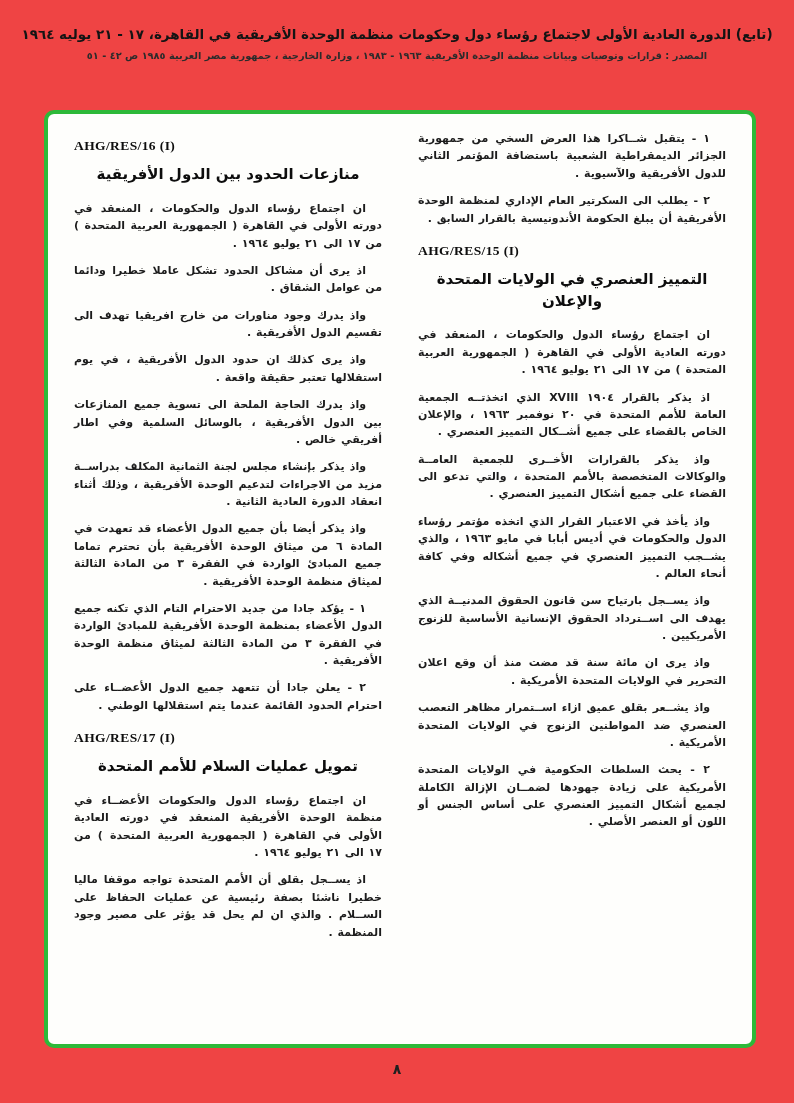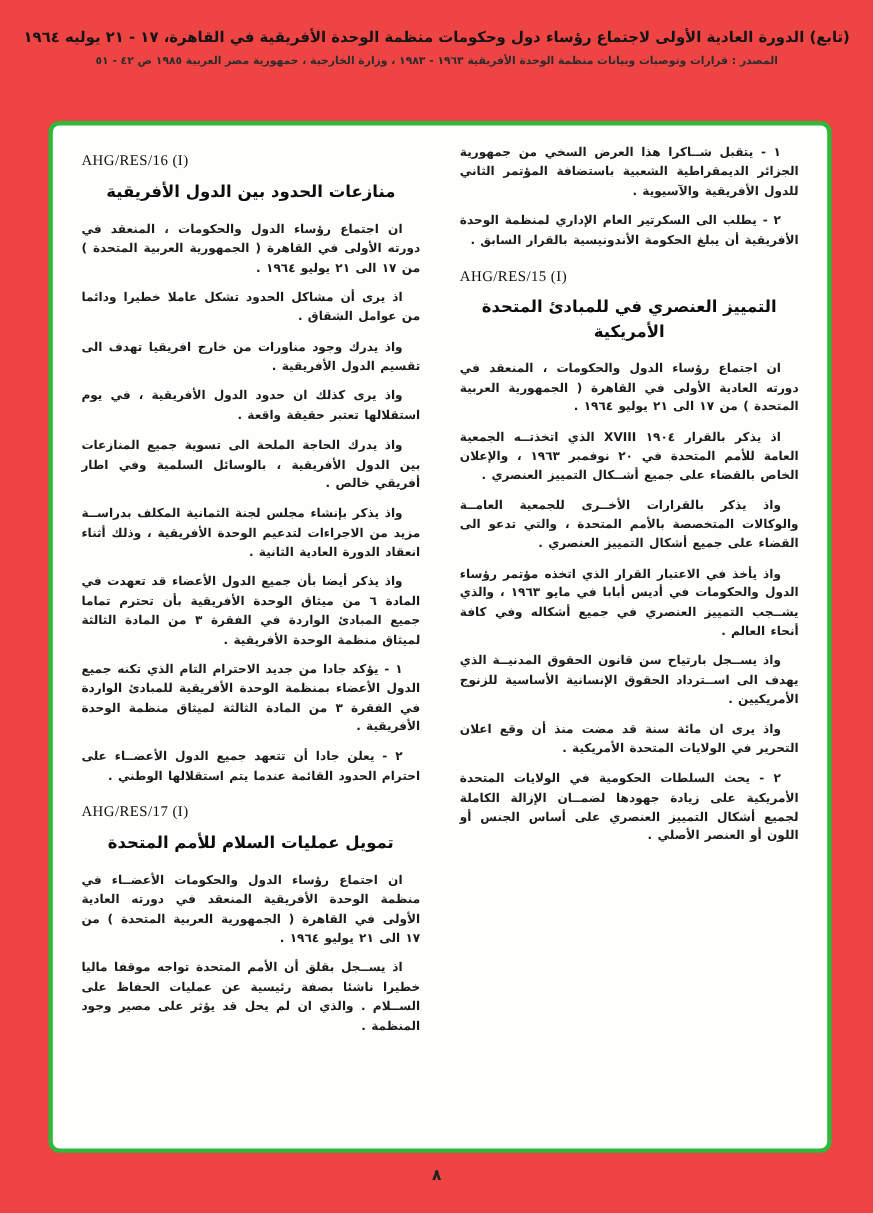--- a/index.html
+++ b/index.html
@@ -34,21 +34,21 @@
     padding:16px 26px 8px 26px;
     overflow:hidden;
   }
   .columns {
     display:flex; direction:rtl; gap:36px; height:100%;
   }
   .col { flex:1; direction:rtl; min-width:0; }
   .res-code {
     direction:ltr; text-align:left;
     font-family:"Liberation Serif", serif;
-    font-weight:normal; font-size:13.5px; color:#0e0e0e;
+    font-weight:bold; font-size:13.5px; color:#0e0e0e;
     letter-spacing:0.4px;
     margin:16px 0 10px 0;
   }
   .col .res-code.first { margin-top:8px; }
   .res-heading {
     text-align:center; font-size:15px; font-weight:bold;
     color:#0d0d0d; margin:8px 6px 14px 6px; line-height:1.45;
   }
   .para {
     font-size:11px; line-height:1.58;
@@ -72,27 +72,28 @@
     <div class="line2">المصدر : قرارات وتوصيات وبيانات منظمة الوحدة الأفريقية ١٩٦٣ - ١٩٨٣ ، وزارة الخارجية ، جمهورية مصر العربية ١٩٨٥ ص ٤٢ - ٥١</div>
   </div>
 
   <div class="frame">
     <div class="columns">
 
       <div class="col">
         <p class="para">١ - يتقبل شــاكرا هذا العرض السخي من جمهورية الجزائر الديمقراطية الشعبية باستضافة المؤتمر الثاني للدول الأفريقية والآسيوية .</p>
         <p class="para">٢ - يطلب الى السكرتير العام الإداري لمنظمة الوحدة الأفريقية أن يبلغ الحكومة الأندونيسية بالقرار السابق .</p>
         <div class="res-code">AHG/RES/15 (I)</div>
-        <div class="res-heading">التمييز العنصري في للمبادئ المتحدة الأمريكية</div>
+        <div class="res-heading">التمييز العنصري في الولايات المتحدة والإعلان</div>
         <p class="para">ان اجتماع رؤساء الدول والحكومات ، المنعقد في دورته العادية الأولى في القاهرة ( الجمهورية العربية المتحدة ) من ١٧ الى ٢١ يوليو ١٩٦٤ .</p>
         <p class="para">اذ يذكر بالقرار ١٩٠٤ XVIII الذي اتخذتــه الجمعية العامة للأمم المتحدة في ٢٠ نوفمبر ١٩٦٣ ، والإعلان الخاص بالقضاء على جميع أشــكال التمييز العنصري .</p>
         <p class="para">واذ يذكر بالقرارات الأخــرى للجمعية العامــة والوكالات المتخصصة بالأمم المتحدة ، والتي تدعو الى القضاء على جميع أشكال التمييز العنصري .</p>
         <p class="para">واذ يأخذ في الاعتبار القرار الذي اتخذه مؤتمر رؤساء الدول والحكومات في أديس أبابا في مايو ١٩٦٣ ، والذي يشــجب التمييز العنصري في جميع أشكاله وفي كافة أنحاء العالم .</p>
         <p class="para">واذ يســجل بارتياح سن قانون الحقوق المدنيــة الذي يهدف الى اســترداد الحقوق الإنسانية الأساسية للزنوج الأمريكيين .</p>
         <p class="para">واذ يرى ان مائة سنة قد مضت منذ أن وقع اعلان التحرير في الولايات المتحدة الأمريكية .</p>
+        <p class="para">واذ يشــعر بقلق عميق ازاء اســتمرار مظاهر التعصب العنصري ضد المواطنين الزنوج في الولايات المتحدة الأمريكية .</p>
         <p class="para">٢ - يحث السلطات الحكومية في الولايات المتحدة الأمريكية على زيادة جهودها لضمــان الإزالة الكاملة لجميع أشكال التمييز العنصري على أساس الجنس أو اللون أو العنصر الأصلي .</p>
       </div>
 
       <div class="col">
         <div class="res-code first">AHG/RES/16 (I)</div>
         <div class="res-heading">منازعات الحدود بين الدول الأفريقية</div>
         <p class="para">ان اجتماع رؤساء الدول والحكومات ، المنعقد في دورته الأولى في القاهرة ( الجمهورية العربية المتحدة ) من ١٧ الى ٢١ يوليو ١٩٦٤ .</p>
         <p class="para">اذ يرى أن مشاكل الحدود تشكل عاملا خطيرا ودائما من عوامل الشقاق .</p>
         <p class="para">واذ يدرك وجود مناورات من خارج افريقيا تهدف الى تقسيم الدول الأفريقية .</p>
         <p class="para">واذ يرى كذلك ان حدود الدول الأفريقية ، في يوم استقلالها تعتبر حقيقة واقعة .</p>

